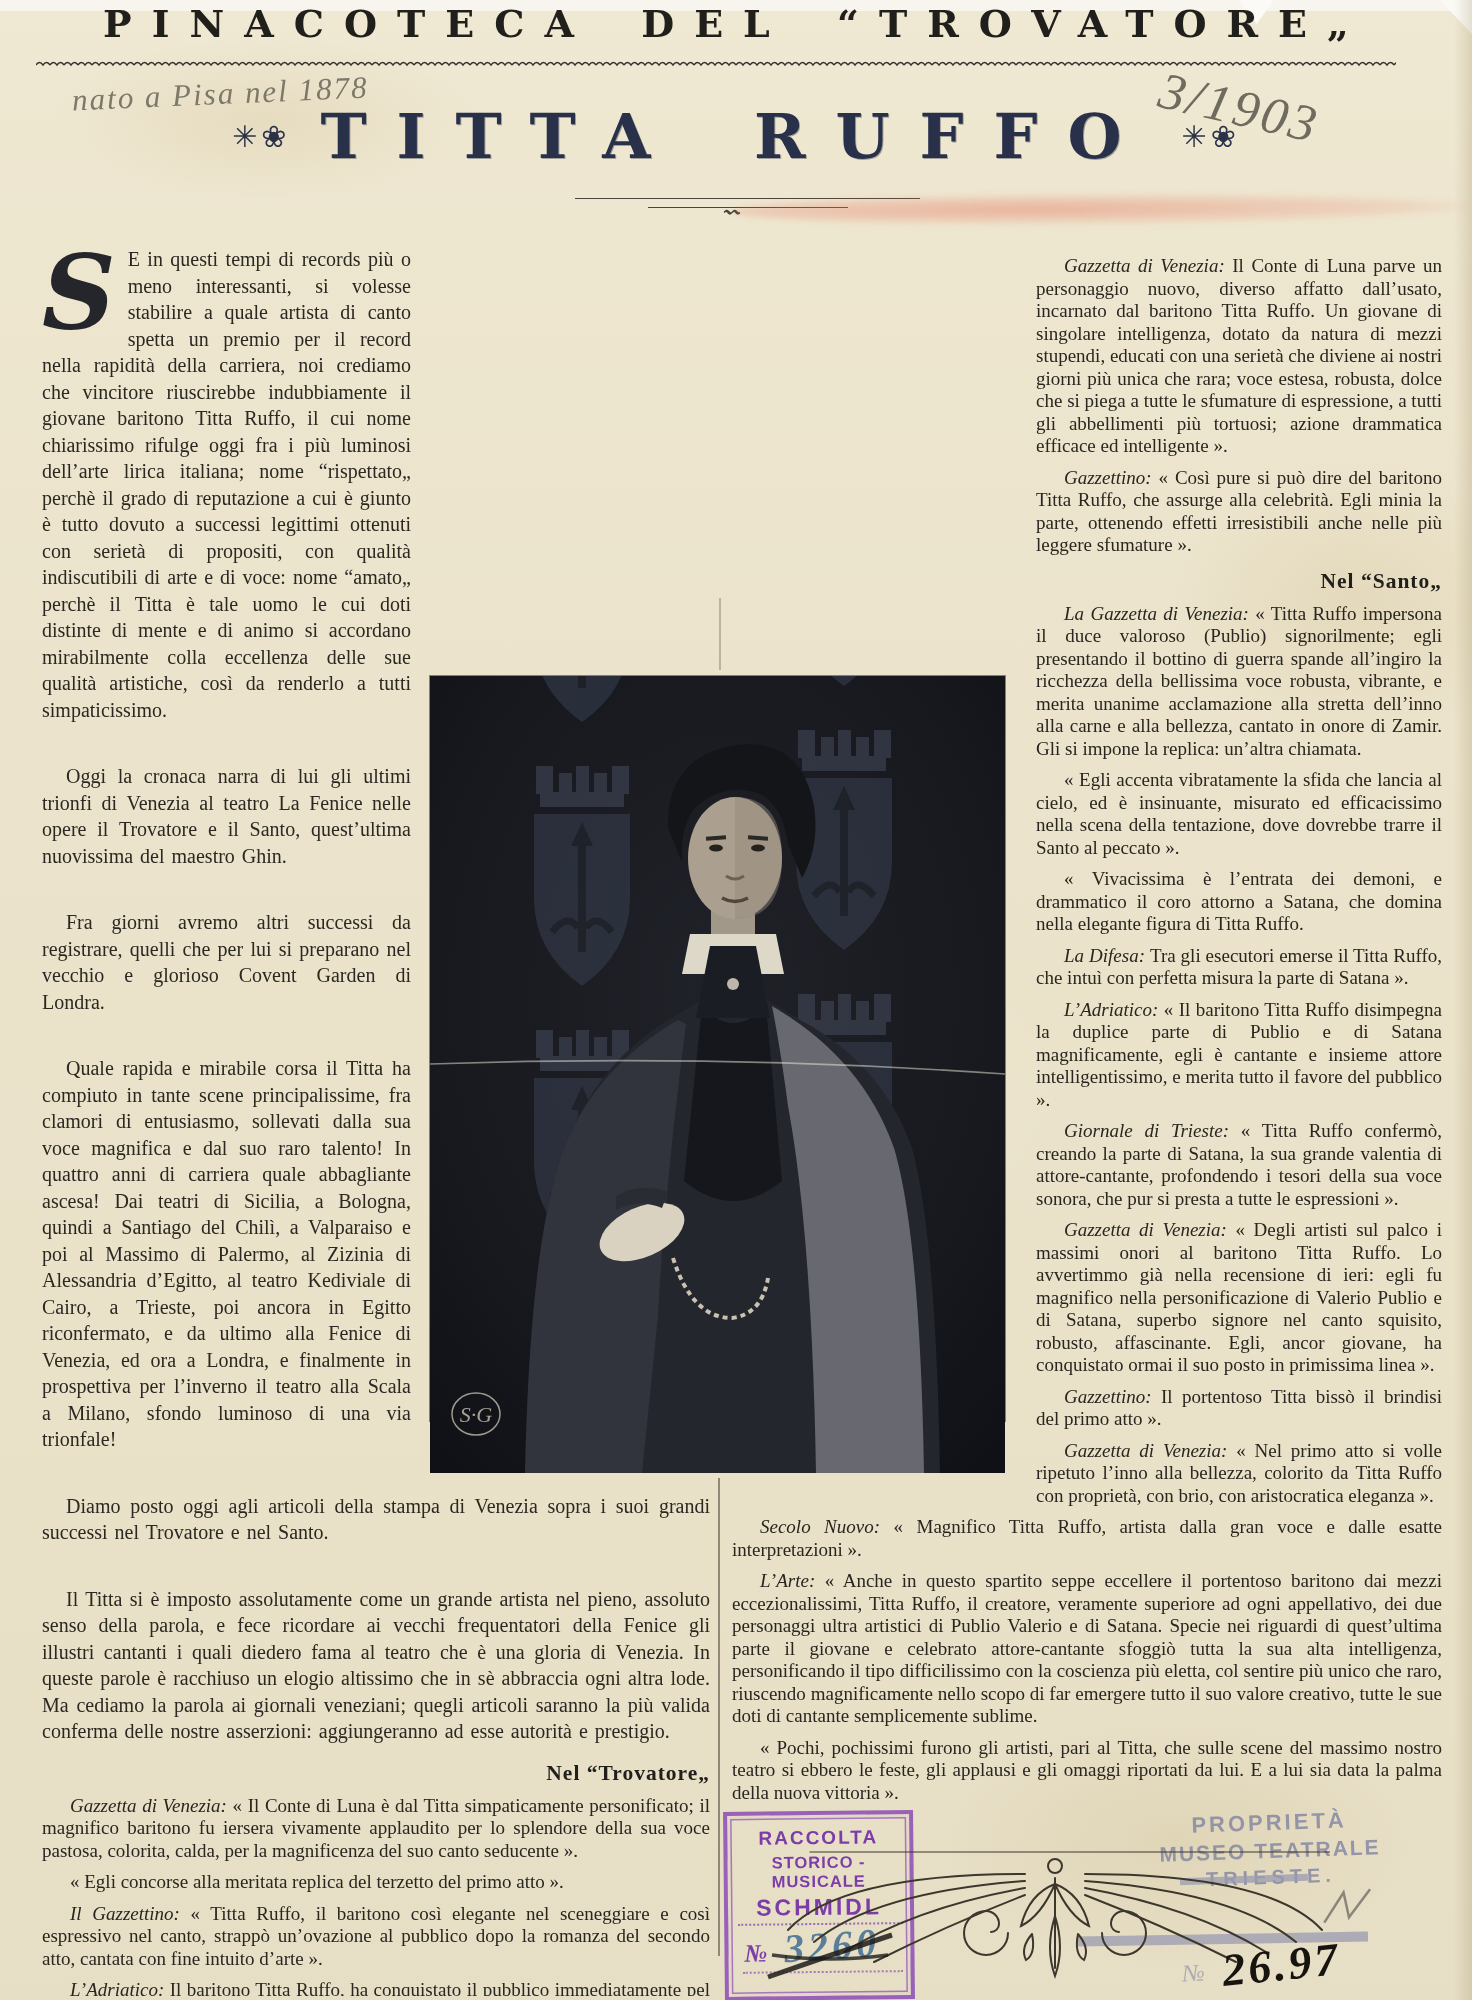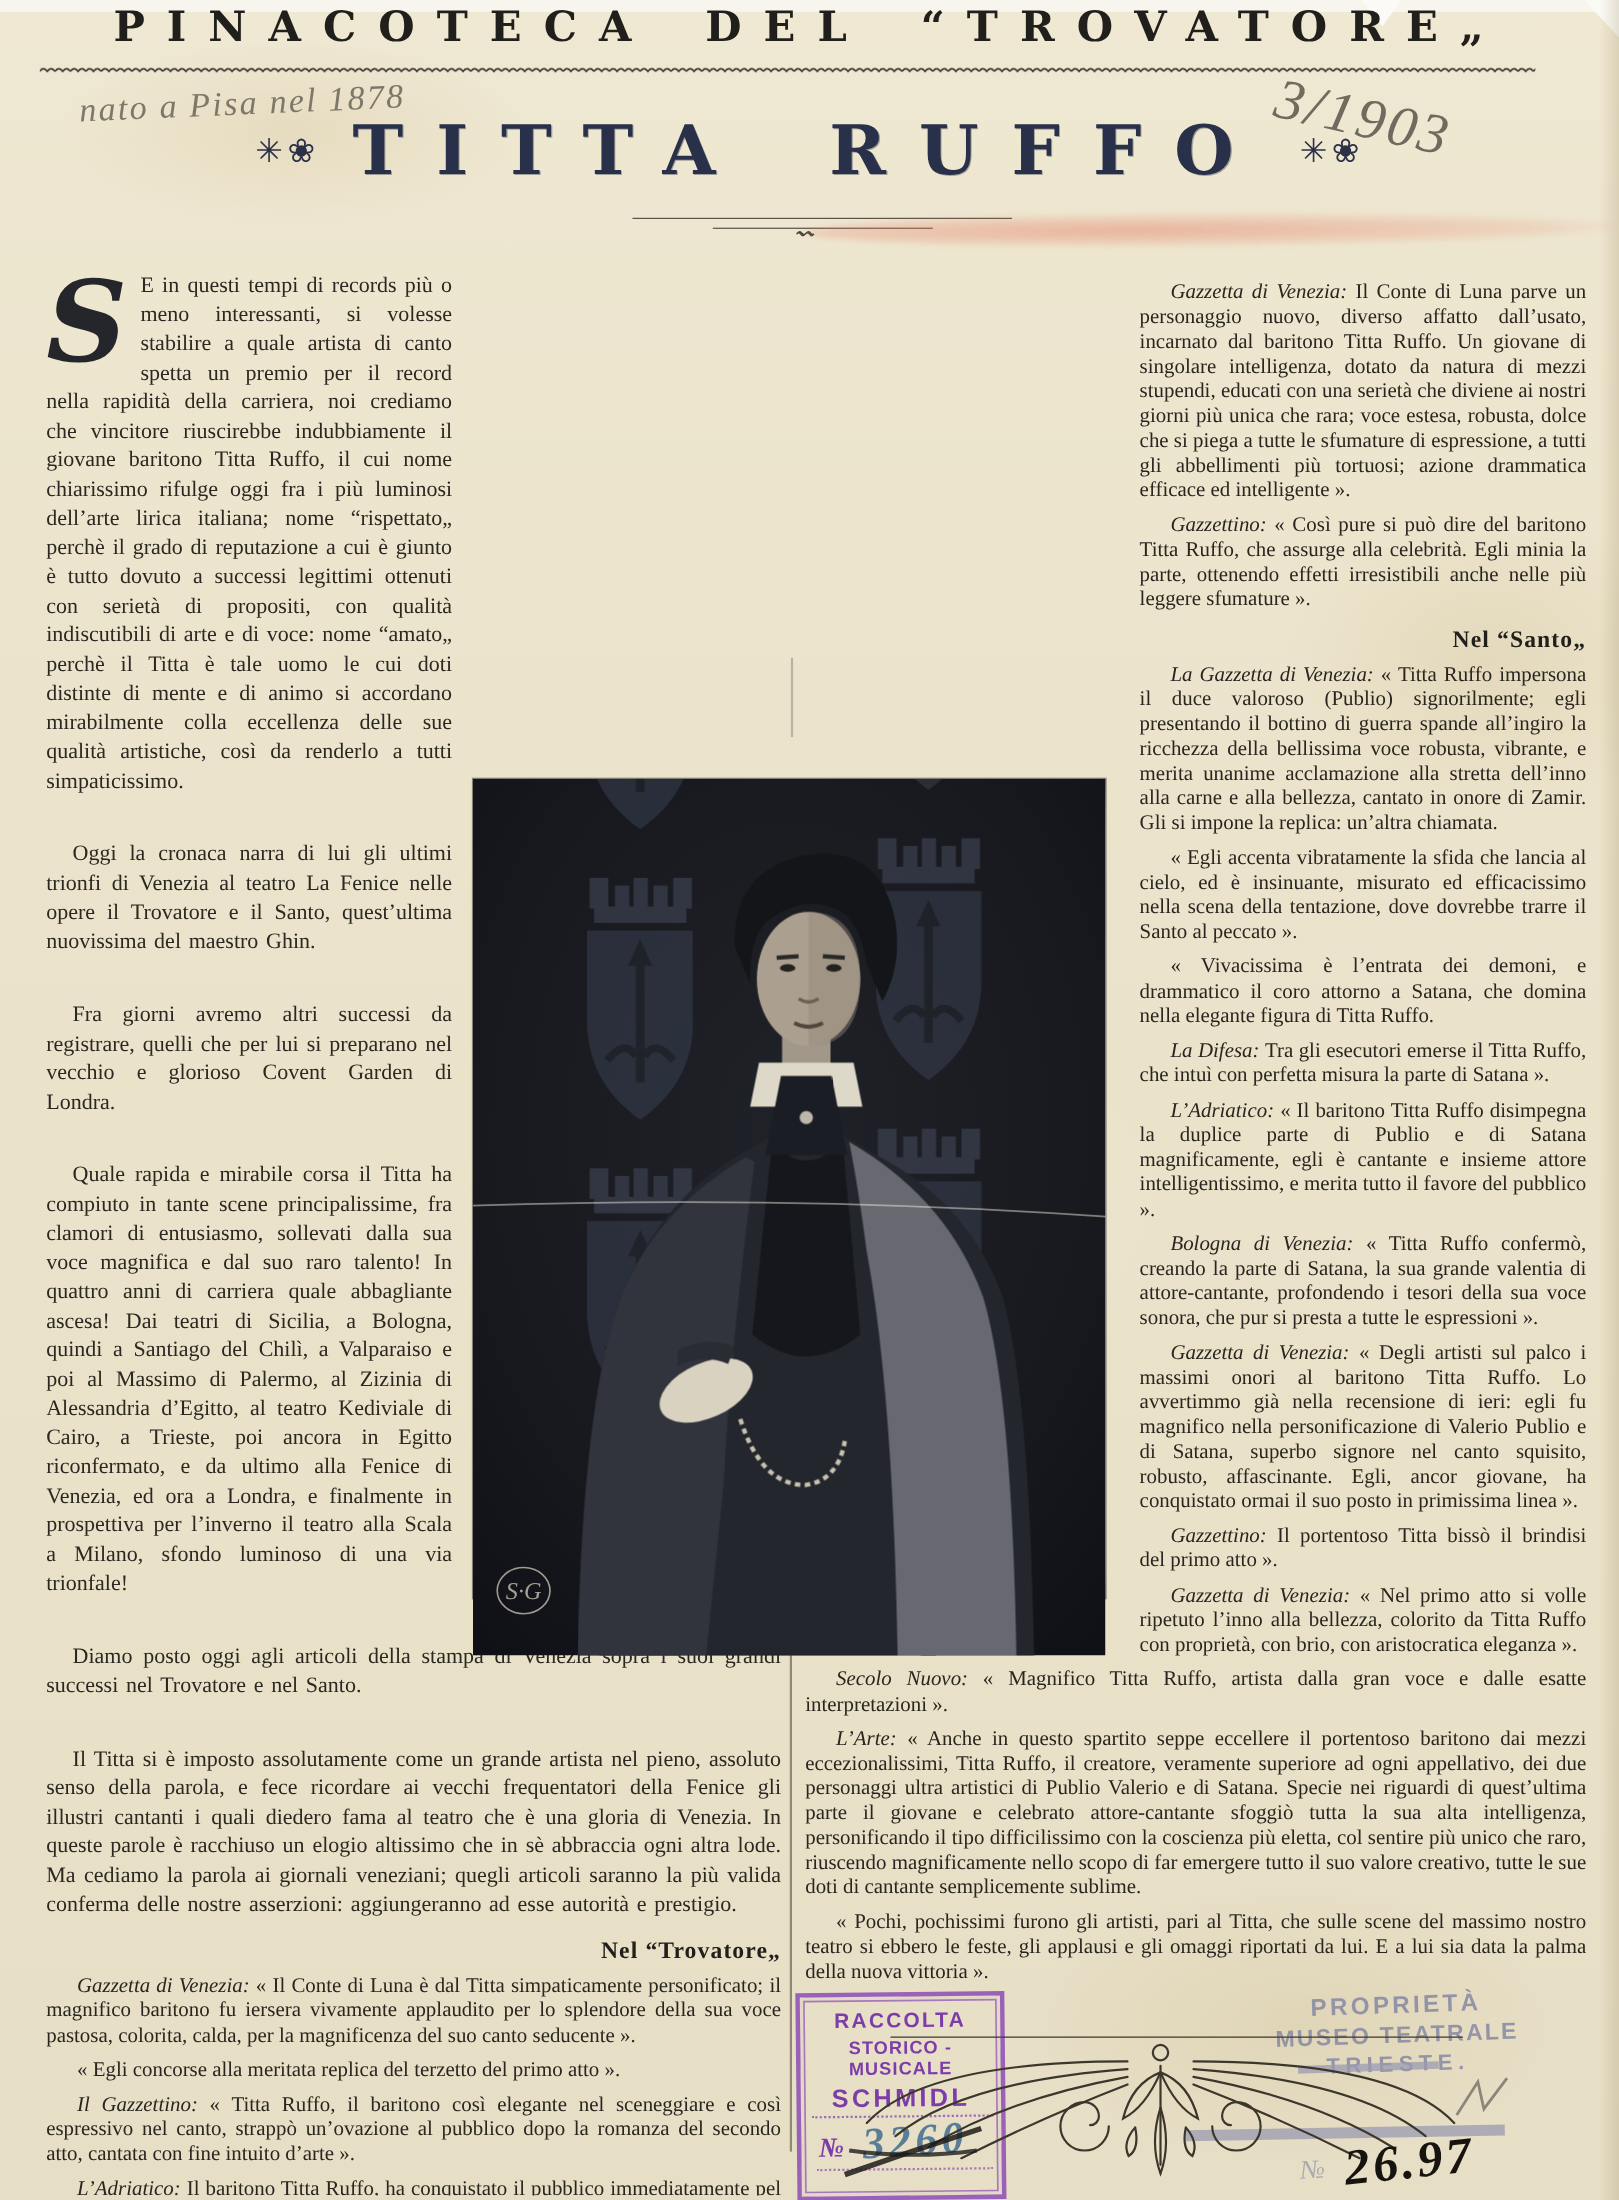--- a/index.html
+++ b/index.html
@@ -55,21 +55,21 @@
     font-size:102px;line-height:82px;padding:6px 12px 0 0;color:#24262c;}
   .quotes p{font-size:19px;line-height:22.5px;color:#292620;margin-top:9px;text-indent:28px;}
   .lead{font-style:italic;}
   .sec-heading{font-weight:bold;font-size:21.5px;text-align:right;color:#211f1b;
     margin:16px 0 2px;text-indent:0;letter-spacing:1px;}
   .col-right .sec-heading{margin-top:12px;}
 
   .divider-top{position:absolute;left:719px;top:598px;width:1.5px;height:72px;background:rgba(60,55,45,.28);}
   .divider-bottom{position:absolute;left:718px;top:1478px;width:2px;height:478px;background:rgba(55,50,40,.5);}
 
-  .photo{position:absolute;left:430px;top:708px;width:575px;height:745px;z-index:3;
+  .photo{position:absolute;left:430px;top:676px;width:575px;height:745px;z-index:3;
     box-shadow:0 0 0 1px rgba(30,30,30,.5), inset 0 0 40px rgba(0,0,0,.6);}
   .photo svg{display:block;}
 
   
   .stamp-schmidl{position:absolute;left:724px;top:1811px;width:190px;height:189px;
     border:4px solid rgba(139,75,181,.85);box-shadow:inset 0 0 0 3px rgba(235,227,203,.9), inset 0 0 0 4.5px rgba(139,75,181,.7);
     z-index:5;color:#7d3da9;text-align:center;transform:rotate(-.6deg);}
   .stamp-schmidl .s1{margin-top:12px;font-weight:bold;font-size:19px;letter-spacing:2px;
     font-family:"Liberation Sans",sans-serif;}
   .stamp-schmidl .s2{font-weight:bold;font-size:16.5px;letter-spacing:1px;font-family:"Liberation Sans",sans-serif;margin-top:4px;}
@@ -158,21 +158,21 @@
         <p><span class="lead">Gazzetta di Venezia: </span><span>Il Conte di Luna parve un personaggio nuovo, diverso affatto dall’usato, incarnato dal baritono Titta Ruffo. Un giovane di singolare intelligenza, dotato da natura di mezzi stupendi, educati con una serietà che diviene ai nostri giorni più unica che rara; voce estesa, robusta, dolce che si piega a tutte le sfumature di espressione, a tutti gli abbellimenti più tortuosi; azione drammatica efficace ed intelligente ».</span></p>
         <p><span class="lead">Gazzettino: </span><span>« Così pure si può dire del baritono Titta Ruffo, che assurge alla celebrità. Egli minia la parte, ottenendo effetti irresistibili anche nelle più leggere sfumature ».</span></p>
       </div>
     <div class="sec-heading">Nel “Santo„</div>
     <div class="quotes" id="right-quotes-after">
         <p><span class="lead">La Gazzetta di Venezia: </span><span>« Titta Ruffo impersona il duce valoroso (Publio) signorilmente; egli presentando il bottino di guerra spande all’ingiro la ricchezza della bellissima voce robusta, vibrante, e merita unanime acclamazione alla stretta dell’inno alla carne e alla bellezza, cantato in onore di Zamir. Gli si impone la replica: un’altra chiamata.</span></p>
         <p><span>« Egli accenta vibratamente la sfida che lancia al cielo, ed è insinuante, misurato ed efficacissimo nella scena della tentazione, dove dovrebbe trarre il Santo al peccato ».</span></p>
         <p><span>« Vivacissima è l’entrata dei demoni, e drammatico il coro attorno a Satana, che domina nella elegante figura di Titta Ruffo.</span></p>
         <p><span class="lead">La Difesa: </span><span>Tra gli esecutori emerse il Titta Ruffo, che intuì con perfetta misura la parte di Satana ».</span></p>
         <p><span class="lead">L’Adriatico: </span><span>« Il baritono Titta Ruffo disimpegna la duplice parte di Publio e di Satana magnificamente, egli è cantante e insieme attore intelligentissimo, e merita tutto il favore del pubblico ».</span></p>
-        <p><span class="lead">Bologna di Venezia: </span><span>« Titta Ruffo confermò, creando la parte di Satana, la sua grande valentia di attore-cantante, profondendo i tesori della sua voce sonora, che pur si presta a tutte le espressioni ».</span></p>
+        <p><span class="lead">Giornale di Trieste: </span><span>« Titta Ruffo confermò, creando la parte di Satana, la sua grande valentia di attore-cantante, profondendo i tesori della sua voce sonora, che pur si presta a tutte le espressioni ».</span></p>
         <p><span class="lead">Gazzetta di Venezia: </span><span>« Degli artisti sul palco i massimi onori al baritono Titta Ruffo. Lo avvertimmo già nella recensione di ieri: egli fu magnifico nella personificazione di Valerio Publio e di Satana, superbo signore nel canto squisito, robusto, affascinante. Egli, ancor giovane, ha conquistato ormai il suo posto in primissima linea ».</span></p>
         <p><span class="lead">Gazzettino: </span><span>Il portentoso Titta bissò il brindisi del primo atto ».</span></p>
         <p><span class="lead">Gazzetta di Venezia: </span><span>« Nel primo atto si volle ripetuto l’inno alla bellezza, colorito da Titta Ruffo con proprietà, con brio, con aristocratica eleganza ».</span></p>
         <p><span class="lead">Secolo Nuovo: </span><span>« Magnifico Titta Ruffo, artista dalla gran voce e dalle esatte interpretazioni ».</span></p>
         <p><span class="lead">L’Arte: </span><span>« Anche in questo spartito seppe eccellere il portentoso baritono dai mezzi eccezionalissimi, Titta Ruffo, il creatore, veramente superiore ad ogni appellativo, dei due personaggi ultra artistici di Publio Valerio e di Satana. Specie nei riguardi di quest’ultima parte il giovane e celebrato attore-cantante sfoggiò tutta la sua alta intelligenza, personificando il tipo difficilissimo con la coscienza più eletta, col sentire più unico che raro, riuscendo magnificamente nello scopo di far emergere tutto il suo valore creativo, tutte le sue doti di cantante semplicemente sublime.</span></p>
         <p><span>« Pochi, pochissimi furono gli artisti, pari al Titta, che sulle scene del massimo nostro teatro si ebbero le feste, gli applausi e gli omaggi riportati da lui. E a lui sia data la palma della nuova vittoria ».</span></p>
       </div>
   </div>
 
   <div class="photo">

